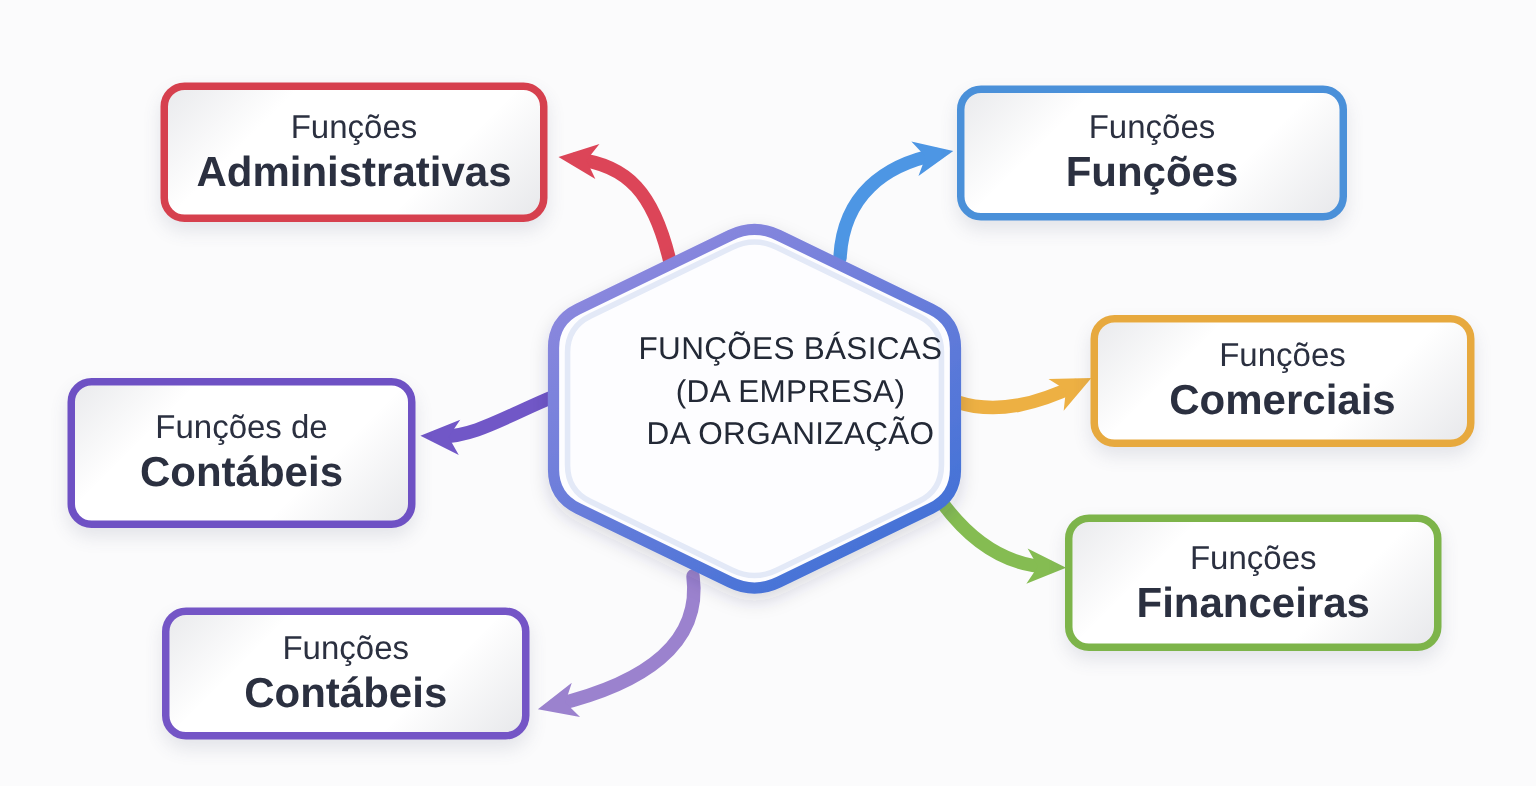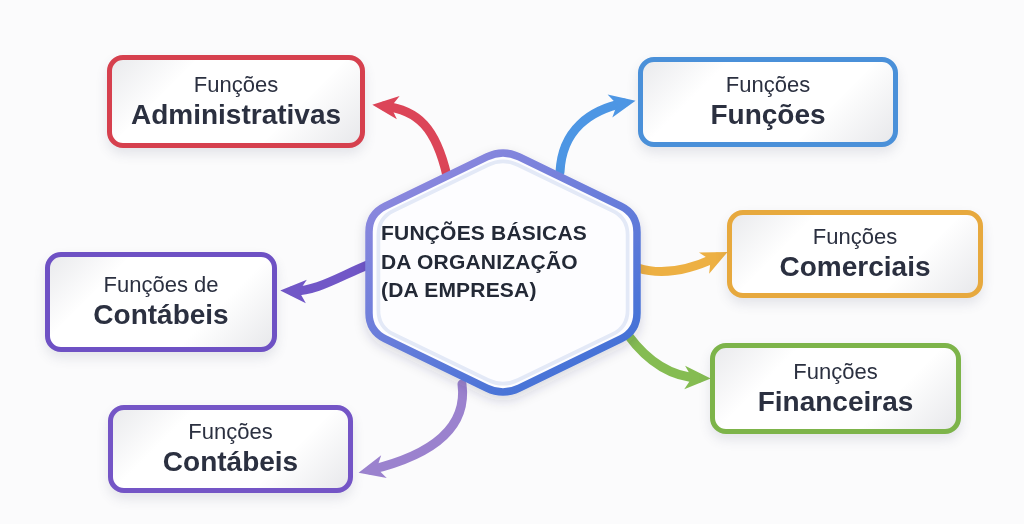--- a/index.html
+++ b/index.html
@@ -34,26 +34,27 @@
     color: #2b3040;
     text-align: center;
   }
   .node .l1 { font-size: 22px; font-weight: 400; }
   .node .l2 { font-size: 28px; font-weight: 700; }
   .center-label {
     position: absolute;
     left: 381px;
     top: 219px;
     width: 244px;
-    text-align: left;
+    text-align: center;
     font-size: 21px;
-    font-weight: 700;
+    font-weight: 400;
     line-height: 1.36;
     letter-spacing: 0.2px;
     color: #232936;
+    padding-left: 24px;
   }
   .center-label span { display: block; }
 </style>
 </head>
 <body>
 
 <div class="stage" style="background-color: rgb(251, 251, 252);">
 
   <svg class="connector-layer" viewBox="0 0 1024 524">
     <defs>
@@ -92,22 +93,22 @@
     <path d="M 462 384 C 468 430 428 456 370 470" fill="none" stroke-width="9" stroke-linecap="round" marker-end="url(#mk-con)" stroke="#9B82CE"></path>
 
     <g filter="url(#soft)">
       <path d="M 519.2 156.9 L 620.8 206.1 Q 637 214 637 232 L 637 313 Q 637 331 620.8 338.9 L 519.2 388.1 Q 503 396 486.8 388.1 L 385.2 338.9 Q 369 331 369 313 L 369 232 Q 369 214 385.2 206.1 L 486.8 156.9 Q 503 149 519.2 156.9 Z" stroke="url(#hexgrad)" stroke-width="7.5" fill="#FDFDFF"></path>
       <path d="M 519.2 156.9 L 620.8 206.1 Q 637 214 637 232 L 637 313 Q 637 331 620.8 338.9 L 519.2 388.1 Q 503 396 486.8 388.1 L 385.2 338.9 Q 369 331 369 313 L 369 232 Q 369 214 385.2 206.1 L 486.8 156.9 Q 503 149 519.2 156.9 Z" transform="translate(503 272.5) scale(0.93) translate(-503 -272.5)" fill="none" stroke-width="4" stroke="#E3E9F7"></path>
     </g>
   </svg>
 
   <div class="center-label" style="color: rgb(35, 41, 54);">
     <span>FUNÇÕES BÁSICAS</span>
+    <span>(DA EMPRESA)</span>
     <span>DA ORGANIZAÇÃO</span>
-    <span>(DA EMPRESA)</span>
   </div>
 
   <div class="node" style="left: 107px; top: 55px; width: 258px; height: 93px; border-color: rgb(214, 64, 78);">
     <span class="l1">Funções</span>
     <span class="l2">Administrativas</span>
   </div>
 
   <div class="node" style="left: 638px; top: 57px; width: 260px; height: 90px; border-color: rgb(74, 144, 217);">
     <span class="l1">Funções</span>
     <span class="l2">Funções</span>

